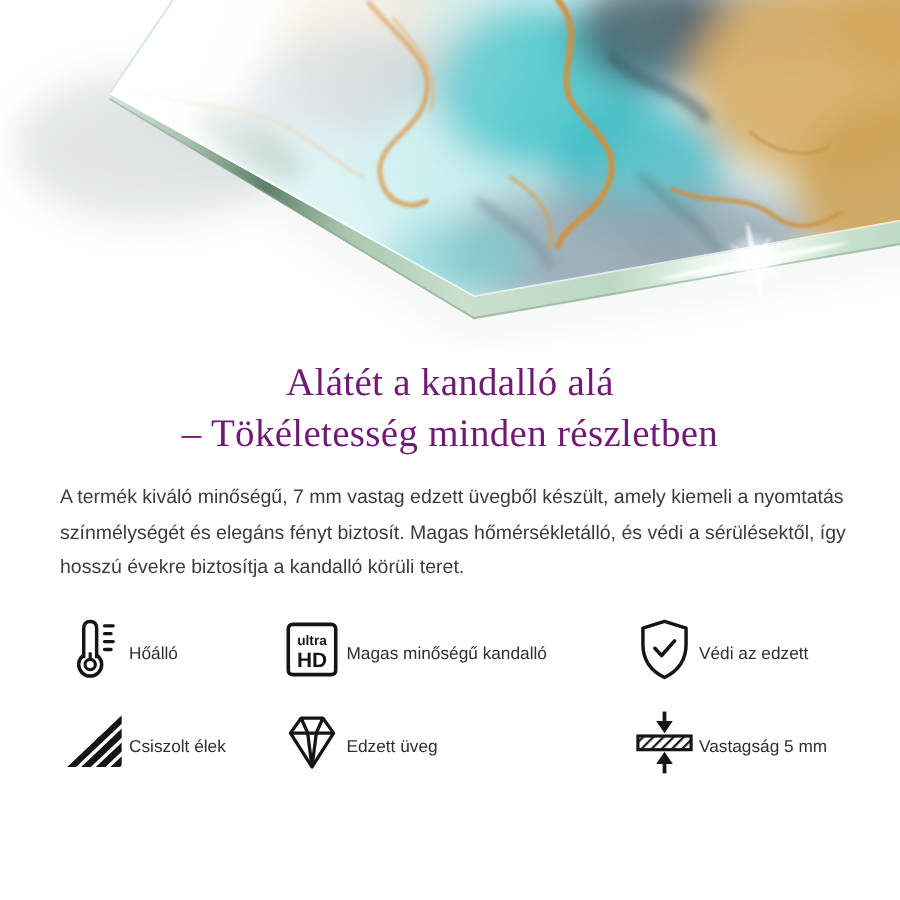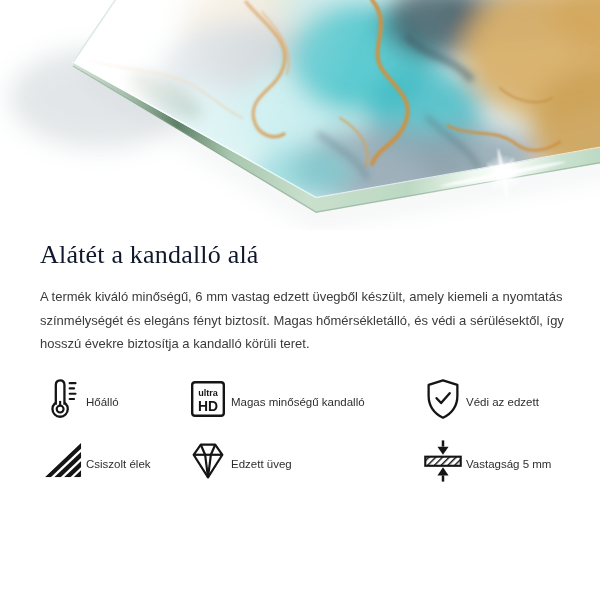--- a/index.html
+++ b/index.html
@@ -13,22 +13,23 @@
   .page { width: 600px; height: 600px; }
   .hero { width: 600px; height: 230px; }
   .hero svg { display: block; width: 600px; height: 230px; }
   .content { padding: 0 40px; }
   h1 {
     margin: 8px 0 0 0;
     font-family: "Liberation Serif", serif;
     font-weight: 400;
     font-size: 26px;
     line-height: 34px;
-    color: #0f172a;
+    color: #701a75;
     letter-spacing: 0.2px;
+    text-align: center;
   }
   .t-line { display: block; }
   p.body {
     margin: 13px 0 0 0;
     width: 527px;
     font-size: 13px;
     line-height: 23.5px;
     color: #3b3b3b;
   }
   .features {
@@ -146,22 +147,23 @@
           <ellipse rx="1.2" ry="20" fill="#ffffff" filter="url(#b1)"></ellipse>
         </g>
         <circle r="3" fill="#ffffff"></circle>
       </g>
     </svg>
   </div>
 
   <div class="content">
     <h1>
       <span class="t-line">Alátét a kandalló alá</span>
+      <span class="t-line">– Tökéletesség minden részletben</span>
     </h1>
-    <p class="body">A termék kiváló minőségű, 6 mm vastag edzett üvegből készült, amely kiemeli a nyomtatás színmélységét és elegáns fényt biztosít. Magas hőmérsékletálló, és védi a sérülésektől, így hosszú évekre biztosítja a kandalló körüli teret.</p>
+    <p class="body">A termék kiváló minőségű, 7 mm vastag edzett üvegből készült, amely kiemeli a nyomtatás színmélységét és elegáns fényt biztosít. Magas hőmérsékletálló, és védi a sérülésektől, így hosszú évekre biztosítja a kandalló körüli teret.</p>
 
     <div class="features">
 
       <div class="feature">
         <div class="f-icon">
           <svg width="46" height="46" viewBox="0 0 48 48">
             <circle class="ico" cx="21" cy="34.5" r="8" stroke-width="2.4"></circle>
             <path d="M16.5,30 V9.5 Q16.5,4.5 21,4.5 Q25.5,4.5 25.5,9.5 V30" fill="#ffffff" stroke="#151515" stroke-width="2.4" stroke-linejoin="round"></path>
             <circle class="ico" cx="21" cy="34.5" r="3.6" stroke-width="2.2"></circle>
             <line x1="21" y1="31" x2="21" y2="26" stroke="#151515" stroke-width="2.2"></line>

